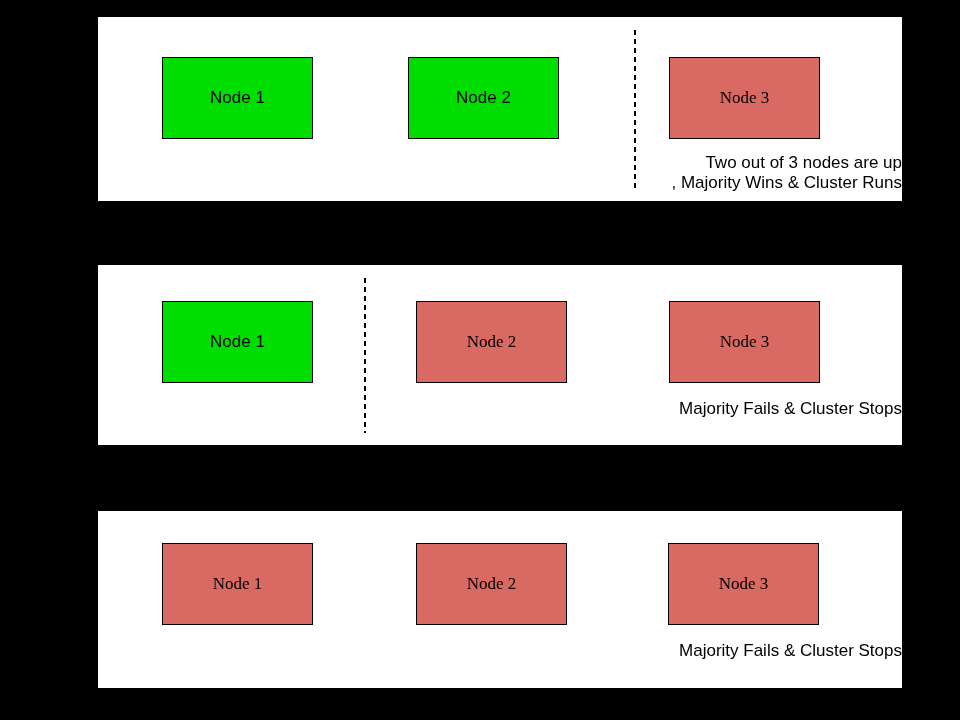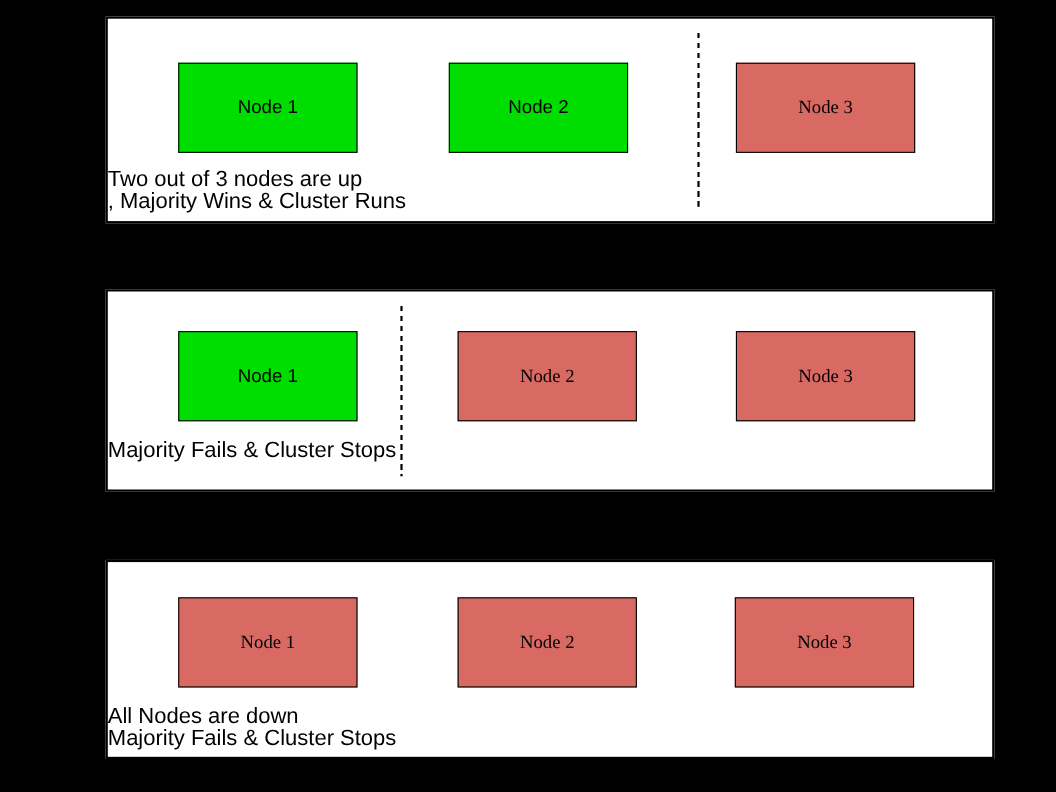--- a/index.html
+++ b/index.html
@@ -22,21 +22,21 @@
     background: var(--panel-bg, #fff);
     border: 2px solid #000;
     box-sizing: border-box;
   }
   .panel-1 { top: 15px;  height: 188px; }
   .panel-2 { top: 263px; height: 184px; }
   .panel-3 { top: 509px; height: 181px; }
 
   .node {
     position: absolute;
-    width: 163px;
+    width: 151px;
     height: 82px;
     border: 1px solid #000;
     box-sizing: border-box;
     display: flex;
     align-items: center;
     justify-content: center;
     font-size: 17px;
     white-space: nowrap;
   }
   .node.up   { background: var(--up-color, #00dd00); }
@@ -61,22 +61,22 @@
     background-image: repeating-linear-gradient(
       180deg, #000 0px, #000 5px, transparent 5px, transparent 9px);
   }
   .panel-1 .divider { left: 536px; top: 13px; height: 158px; }
   .panel-2 .divider { left: 266px; top: 13px; height: 155px; }
 
   .caption {
     position: absolute;
     left: 0;
     right: 0;
-    text-align: left;
-    font-size: 20px;
+    text-align: right;
+    font-size: 17px;
     line-height: 20px;
   }
   .panel-1 .caption { top: 136px; }
   .panel-2 .caption { top: 134px; }
   .panel-3 .caption { top: 130px; }
 </style>
 </head>
 <body>
 
 <div class="panel panel-1">
@@ -116,16 +116,15 @@
   <div class="node slot-a down">
     <span>Node 1</span>
   </div>
   <div class="node slot-b down">
     <span>Node 2</span>
   </div>
   <div class="node slot-c down">
     <span>Node 3</span>
   </div>
   <div class="caption">
-    <div>All Nodes are down</div>
     <div>Majority Fails &amp; Cluster Stops</div>
   </div>
 </div>
 
 </body></html>

